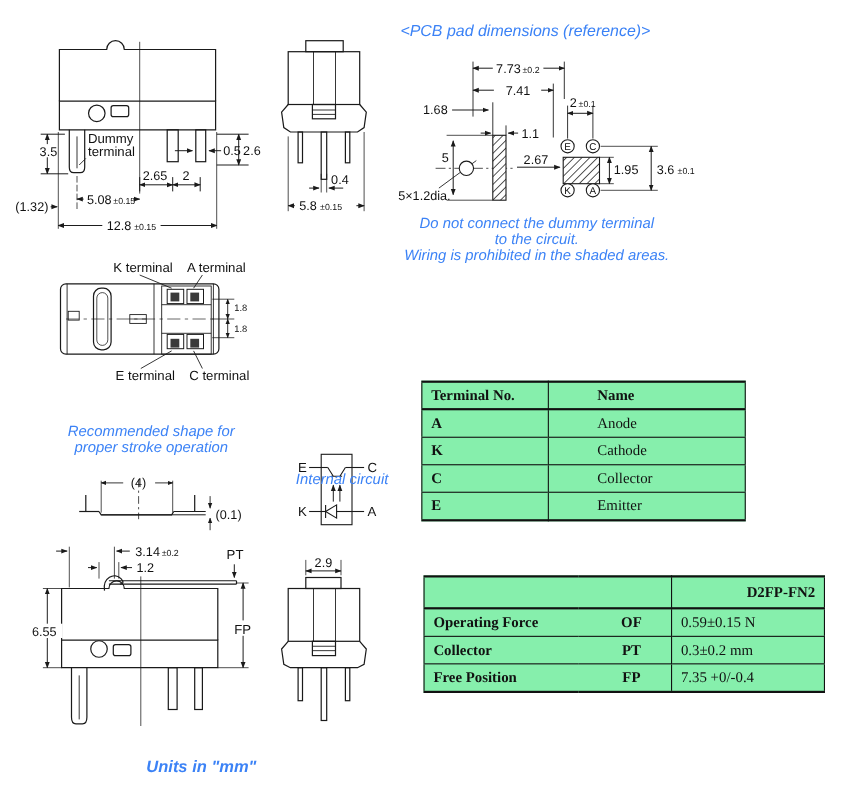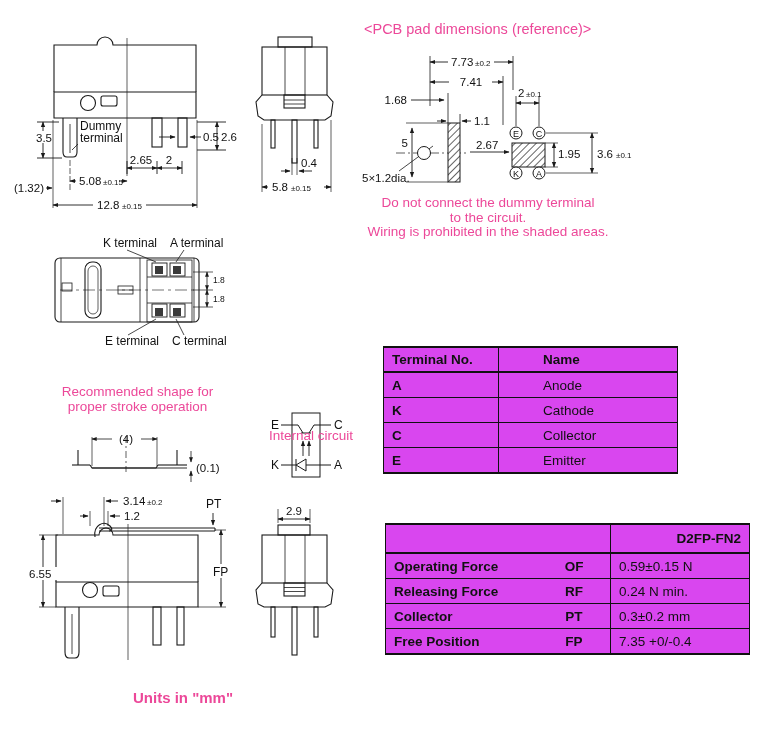--- a/index.html
+++ b/index.html
@@ -8,25 +8,25 @@
     font-family:"Liberation Sans", sans-serif; color:#111; overflow:hidden;
   }
   #page svg { position:absolute; left:0; top:0; }
   svg text { font:11.5px "Liberation Sans", sans-serif; fill:#111; stroke:none; }
   svg text.tol { font-size:8px; }
   svg text.t18 { font-size:8.5px; }
   svg text.lbl { font-size:12px; }
   svg text.pl { font-size:9px; text-anchor:middle; }
   svg text.mid { text-anchor:middle; }
   svg text.end { text-anchor:end; }
-  .htext { position:absolute; font-size:13.5px; line-height:14.5px; color:#ec4899; }
+  .htext { position:absolute; font-size:13.5px; line-height:14.5px; color:#3b82f6;font-style:italic; }
   .center { text-align:center; }
   .pcb-title { font-size:14.5px; }
   .units { font-size:15px; font-weight:bold; }
-  table.tbl { position:absolute; border-collapse:collapse; table-layout:fixed; background:#d946ef; }
+  table.tbl { position:absolute; border-collapse:collapse; table-layout:fixed; background:#86efac;font-family:Liberation Serif, serif; }
   table.tbl td { font-size:13.5px; color:#111; padding:3px 8px; vertical-align:middle; overflow:hidden; white-space:nowrap; }
   #terminal-table, #spec-table {
     border:1.5px solid #111; border-top:2.5px solid #111; border-bottom:2.5px solid #111;
   }
   #terminal-table tr.hdr, #spec-table tr.hdr { border-bottom:2px solid #111; }
   #terminal-table tr + tr, #spec-table tr + tr { border-top:1px solid #111; }
   #terminal-table td.c1 { width:98px; border-right:1.5px solid #111; font-weight:bold; height:18px; }
   #terminal-table td.c2 { width:126px; height:18px;padding-left:44px; }
   #terminal-table tr.hdr td { font-weight:bold; height:17px; }
   #spec-table td.p1 { width:124px; font-weight:bold; height:18px; }
@@ -379,25 +379,20 @@
     <td class="p1"></td>
     <td class="p2"></td>
     <td class="p3">D2FP-FN2</td>
   </tr>
   <tr>
     <td class="p1">Operating Force</td>
     <td class="p2">OF</td>
     <td class="p3">0.59±0.15 N</td>
   </tr>
   <tr>
-    <td class="p1">Releasing Force</td>
-    <td class="p2">RF</td>
-    <td class="p3">0.24 N min.</td>
-  </tr>
-  <tr>
     <td class="p1">Collector</td>
     <td class="p2">PT</td>
     <td class="p3">0.3±0.2 mm</td>
   </tr>
   <tr>
     <td class="p1">Free Position</td>
     <td class="p2">FP</td>
     <td class="p3">7.35 +0/-0.4</td>
   </tr>
 </tbody>

